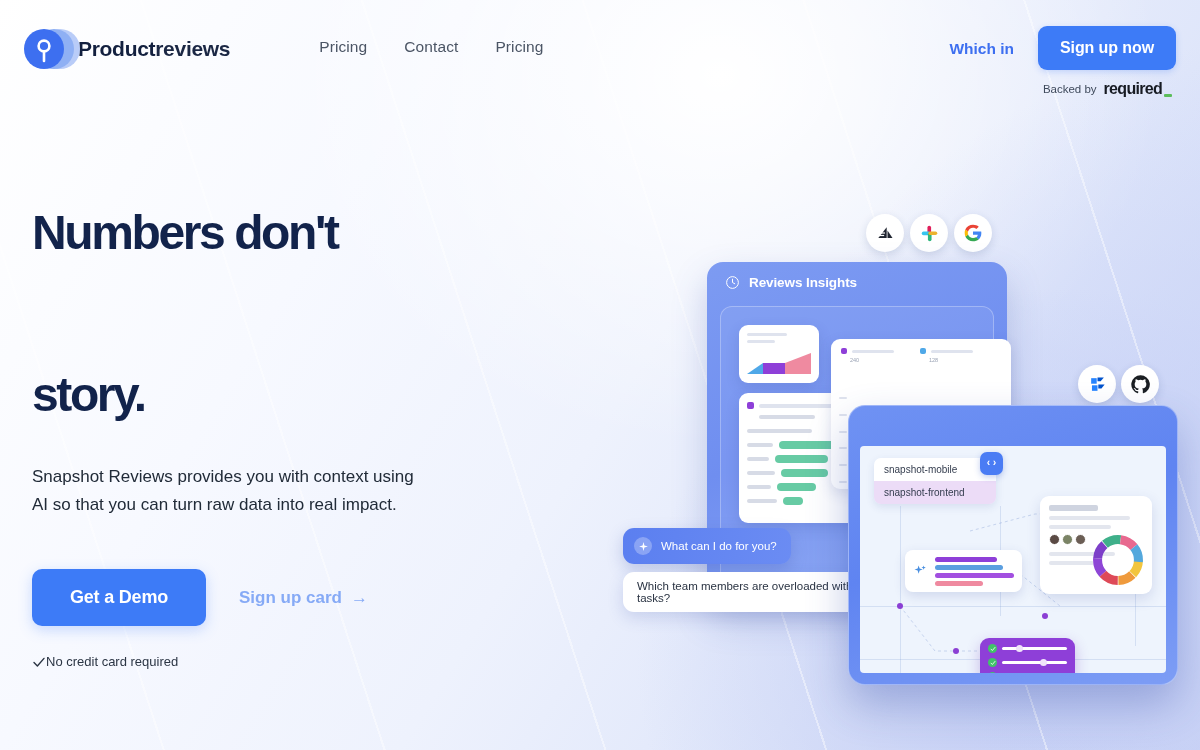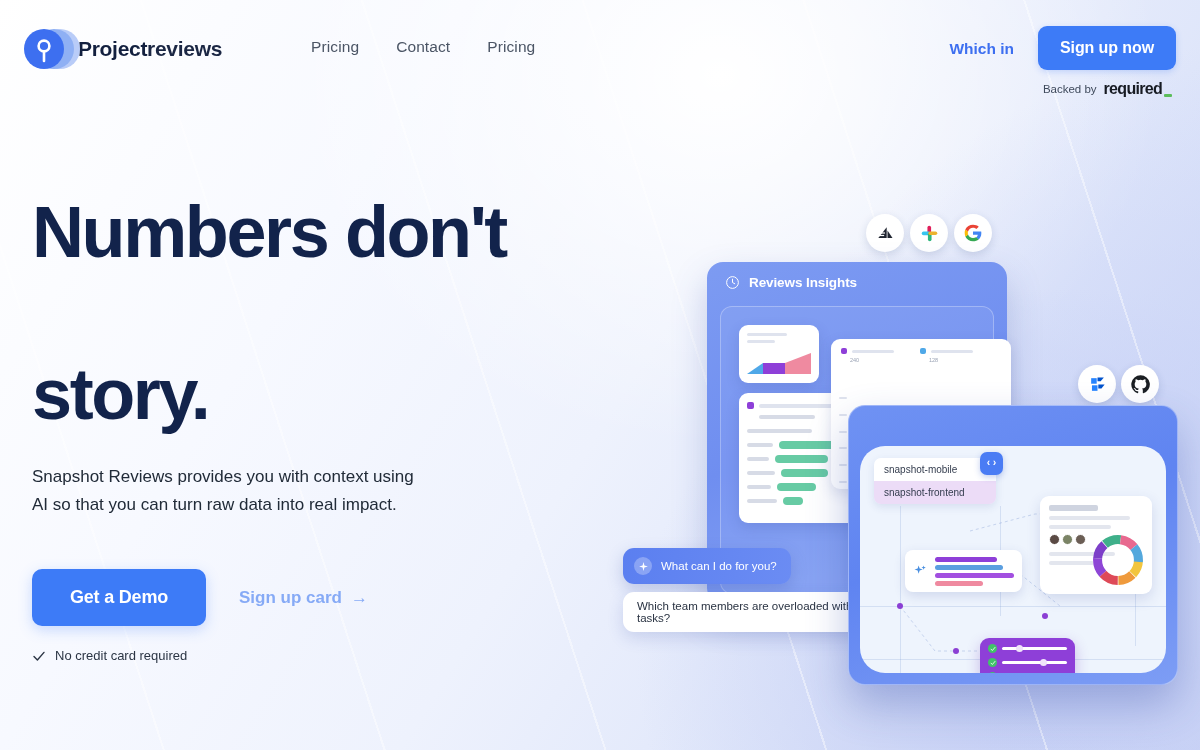--- a/index.html
+++ b/index.html
@@ -81,39 +81,39 @@
     position: relative; padding-right: 10px;
   }
   .techstars::after {
     content: ""; position: absolute; right: 0; bottom: 1px;
     width: 8px; height: 3px; background: #5bbd5b; border-radius: 1px;
   }
 
   
   .hero { position: absolute; left: 32px; top: 192px; width: 600px; z-index: 30; }
   .headline {
-    font-size: 72px; line-height: 81px; font-weight: 800;
+    font-size: 48px; line-height: 81px; font-weight: 800;
     color: #12234b; letter-spacing: -2.4px;
   }
   .subcopy {
     margin-top: 28px; font-size: 17px; line-height: 28px; color: #212b38;
     max-width: 400px;
   }
   .cta-row { margin-top: 50px; display: flex; align-items: center; gap: 33px; }
   .demo-btn {
     background: #3d7bf7; color: #fff; border: none; border-radius: 10px;
     font-size: 18px; font-weight: 700; padding: 18px 38px; cursor: pointer;
     font-family: inherit; letter-spacing: -.2px;
     box-shadow: 0 4px 14px rgba(61,123,247,.26);
   }
   .free-link {
     font-size: 17px; font-weight: 700; color: #86aaf6; text-decoration: none;
     display: inline-flex; align-items: center; gap: 9px;
   }
-  .note { margin-top: 22px; display: flex; align-items: center; gap: 9px; }
+  .note { margin-top: 28px; display: flex; align-items: center; }
   .note-text { font-size: 13px; color: #2b3544; }
 
   
   .art { position: absolute; left: 595px; top: 190px; width: 605px; height: 560px; z-index: 20; }
 
   .chip {
     position: absolute; width: 38px; height: 38px; border-radius: 50%;
     background: #fff; display: flex; align-items: center; justify-content: center;
     box-shadow: 0 3px 9px rgba(40,60,120,.16);
   }
@@ -164,21 +164,21 @@
   .yaxis { position: absolute; left: 8px; bottom: 6px; height: 86px;
            display: flex; flex-direction: column; justify-content: space-between; }
   .ytick { width: 8px; height: 2px; background: #dfe3ee; border-radius: 1px; }
 
   .mc-red { left: 132px; top: 176px; width: 160px; height: 100px; padding: 8px; overflow: hidden; }
   .rrow { display: flex; align-items: center; gap: 8px; margin-bottom: 7px; }
   .rlabel { width: 30px; height: 4px; border-radius: 2px; background: #d7dbe6; }
   .rbar { height: 9px; border-radius: 4px; background: #e8344e; }
 
   
-  .chat-zone { position: absolute; left: 10px; top: 350px; width: 285px; height: 112px; }
+  .chat-zone { position: absolute; left: 10px; top: 330px; width: 285px; height: 112px; }
   .bubble-ai {
     position: absolute; left: 18px; top: 8px;
     background: linear-gradient(100deg, #5b7ff0, #6b8cf3);
     border-radius: 11px; padding: 9px 14px 9px 11px;
     display: flex; align-items: center; gap: 9px;
     box-shadow: 0 6px 16px rgba(60,85,170,.25);
   }
   .bubble-ai-text { color: #fff; font-size: 11.5px; font-weight: 500; }
   .sparkle-circle {
     width: 18px; height: 18px; border-radius: 50%;
@@ -199,21 +199,21 @@
   
   .panel-repo {
     position: absolute; left: 253px; top: 215px; width: 330px; height: 280px;
     border-radius: 17px;
     background: linear-gradient(160deg, #6f92f3 0%, #5f84f1 45%, #7d9df5 100%);
     box-shadow: 0 20px 42px rgba(50,75,165,.32);
     border: 1px solid rgba(255,255,255,.35);
   }
   .repo-body {
     position: absolute; left: 11px; right: 11px; top: 40px; bottom: 11px;
-    border-radius: 25px; background: #eef4fd; overflow: hidden; padding-left: 24px;
+    border-radius: 4px; background: #eef4fd; overflow: hidden; padding-left: 24px;
   }
   .repo-list {
     position: absolute; left: 14px; top: 12px; width: 122px;
     border-radius: 7px; overflow: hidden; box-shadow: 0 3px 9px rgba(50,70,150,.12);
   }
   .repo-item { font-size: 10px; color: #343d4e; padding: 6px 10px; background: #fff; }
   .repo-item.active { background: #ecdcf7; }
   .code-badge {
     position: absolute; left: 120px; top: 6px; width: 23px; height: 23px;
     border-radius: 7px; background: #4a7cf4; color: #fff;
@@ -271,21 +271,21 @@
     <div class="logo-mark">
       <div class="logo-echo e1"></div>
       <div class="logo-echo e2"></div>
       <div class="logo-disc"></div>
       <svg width="44" height="44" viewBox="0 0 44 44" style="position:absolute;left:0;top:2px;">
         <circle cx="20" cy="17" r="5.4" fill="none" stroke="#ffffff" stroke-width="2.6"></circle>
         <line x1="20" y1="22.5" x2="20" y2="32" stroke="#ffffff" stroke-width="2.6" stroke-linecap="round"></line>
       </svg>
     </div>
     <div class="brand-name">
-      <b>Project</b><span>reviews</span>
+      <b>Product</b><span>reviews</span>
     </div>
   </div>
 
   <div class="nav">
     <a href="#">Pricing</a>
     <a href="#">Contact</a>
     <a href="#">Pricing</a>
   </div>
 
   <div class="header-right">

